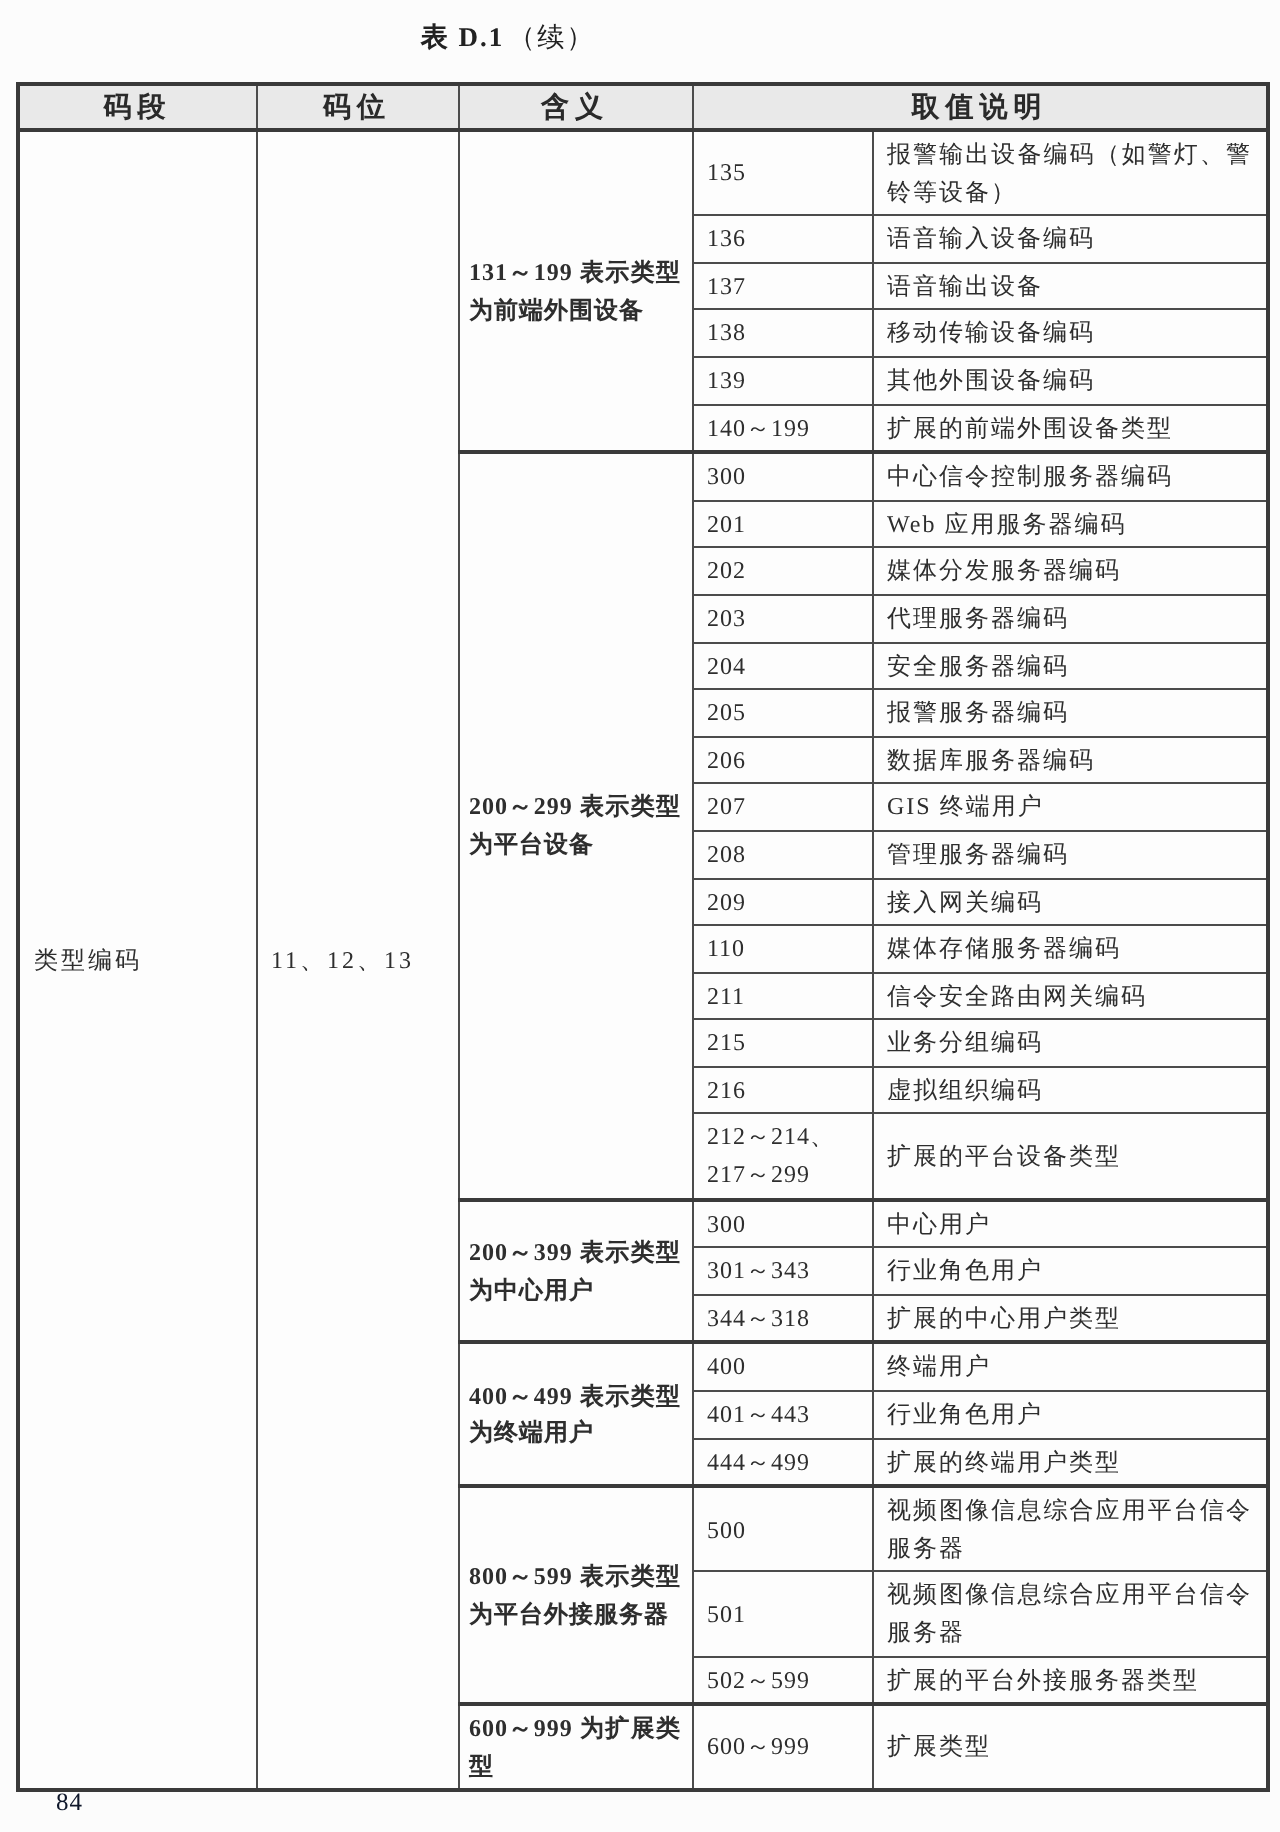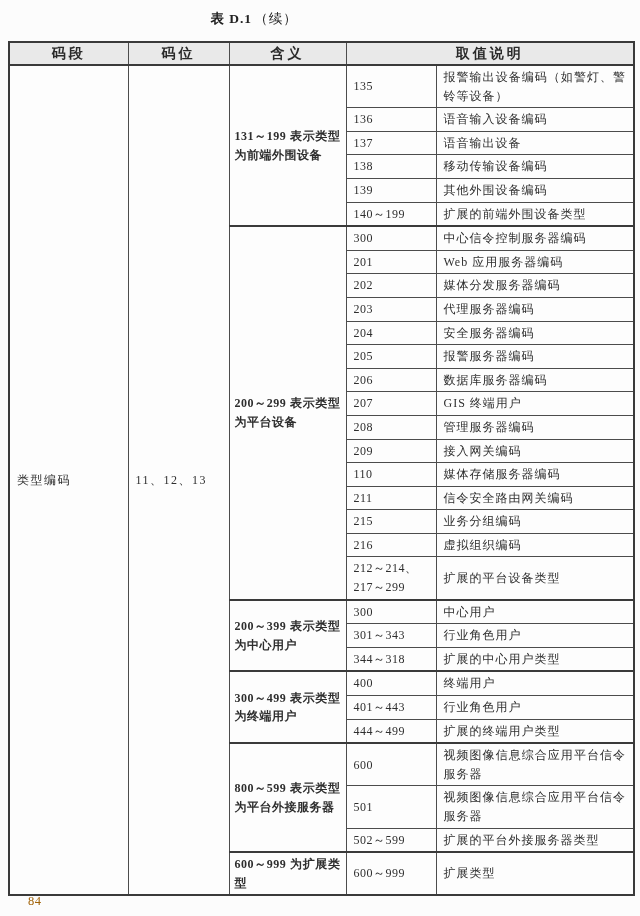--- a/index.html
+++ b/index.html
@@ -80,21 +80,21 @@
     letter-spacing: 1px;
   }
   tr td.group-start { border-top: 2px solid #3a3a3a; }
 
   .page-number {
     position: absolute;
     left: 28px;
     bottom: 7px;
     font-size: 12.5px;
     letter-spacing: 0.5px;
-    color: #a16207;
+    color: #0f172a;
   }
 </style>
 </head>
 <body>
 
 <div class="page">
 
   <div class="doc-title">
     <span class="t-main">表 D.1</span><span class="t-suffix">（续）</span>
   </div>
@@ -212,35 +212,35 @@
         </tr>
         <tr>
           <td class="value-code-cell">301～343</td>
           <td class="value-desc-cell">行业角色用户</td>
         </tr>
         <tr>
           <td class="value-code-cell">344～318</td>
           <td class="value-desc-cell">扩展的中心用户类型</td>
         </tr>
         <tr>
-          <td class="meaning-cell group-start" rowspan="3">300～499 表示类型为终端用户</td>
+          <td class="meaning-cell group-start" rowspan="3">400～499 表示类型为终端用户</td>
           <td class="value-code-cell group-start">400</td>
           <td class="value-desc-cell group-start">终端用户</td>
         </tr>
         <tr>
           <td class="value-code-cell">401～443</td>
           <td class="value-desc-cell">行业角色用户</td>
         </tr>
         <tr>
           <td class="value-code-cell">444～499</td>
           <td class="value-desc-cell">扩展的终端用户类型</td>
         </tr>
         <tr>
           <td class="meaning-cell group-start" rowspan="3">800～599 表示类型为平台外接服务器</td>
-          <td class="value-code-cell group-start">600</td>
+          <td class="value-code-cell group-start">500</td>
           <td class="value-desc-cell group-start">视频图像信息综合应用平台信令服务器</td>
         </tr>
         <tr>
           <td class="value-code-cell">501</td>
           <td class="value-desc-cell">视频图像信息综合应用平台信令服务器</td>
         </tr>
         <tr>
           <td class="value-code-cell">502～599</td>
           <td class="value-desc-cell">扩展的平台外接服务器类型</td>
         </tr>

